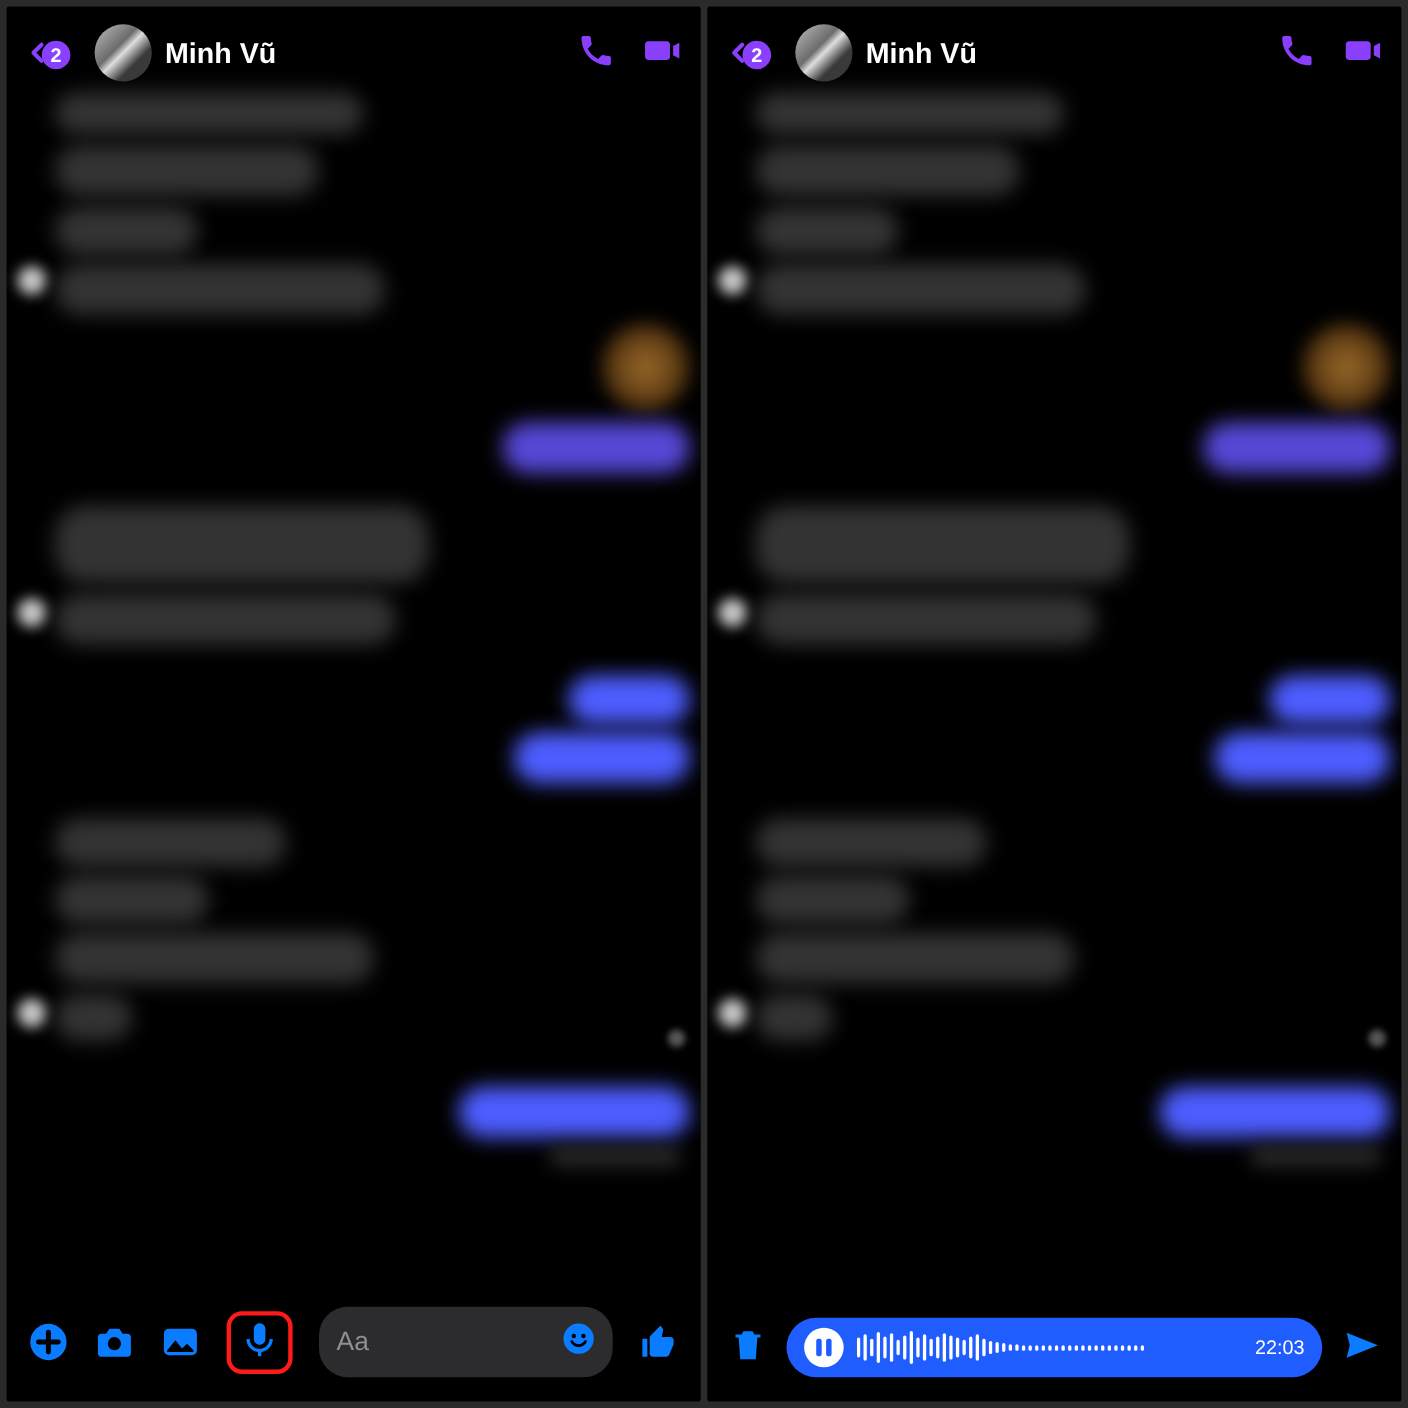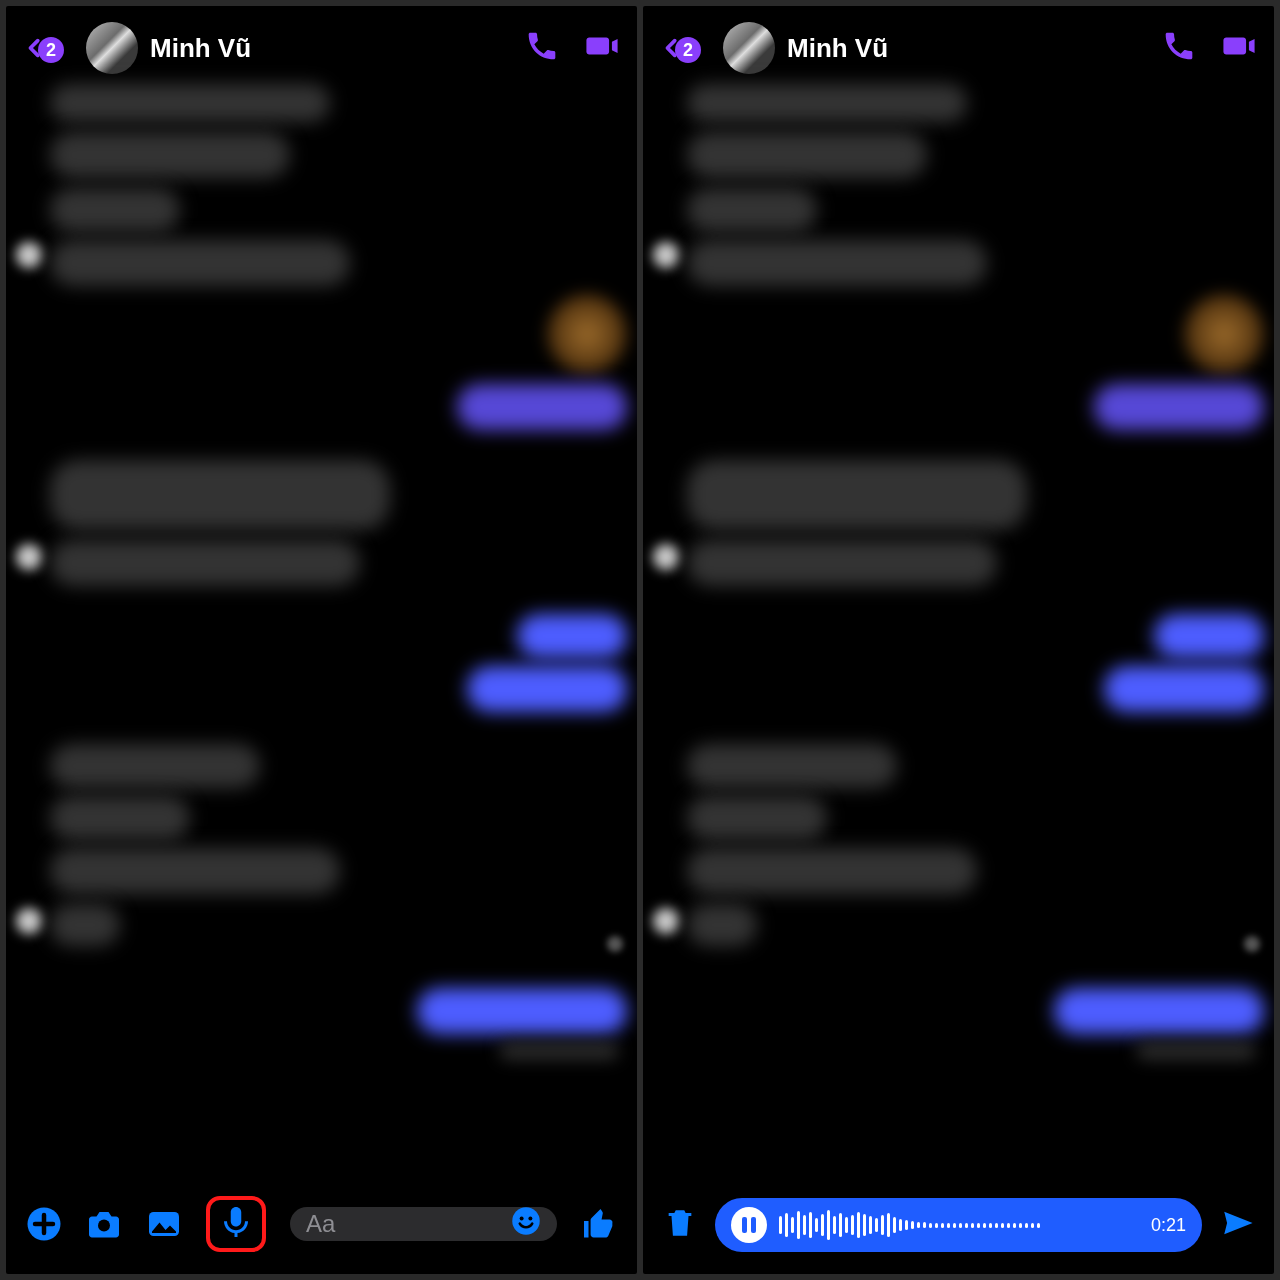--- a/index.html
+++ b/index.html
@@ -108,21 +108,21 @@
   .tb-btn { display:flex;align-items:center;justify-content:center; }
   .mic-wrap{
     border: 4px solid #ff1a1a;
     border-radius: 14px;
     padding: 4px 8px;
   }
   .compose {
     flex: 1;
     background: #2c2c2e;
     border-radius: 26px;
-    height: 34px;
+    height: 64px;
     display: flex;
     align-items: center;
     padding: 0 16px;
     color: #8e8e93;
     font-size: 24px;
     justify-content: space-between;
   }
   .compose .ph { color:#8e8e93; }
   .compose svg { width:30px;height:30px; }
 
@@ -358,21 +358,21 @@
           <span style="height: 5px;"></span>
           <span style="height: 5px;"></span>
           <span style="height: 5px;"></span>
           <span style="height: 5px;"></span>
           <span style="height: 5px;"></span>
           <span style="height: 5px;"></span>
           <span style="height: 5px;"></span>
           <span style="height: 5px;"></span>
           <span style="height: 5px;"></span>
         </div>
-      <div class="timer">0:21</div>
+      <div class="timer">22:03</div>
     </div>
     <div>
       <svg viewBox="0 0 24 24">
           <path fill="#0a7cff" d="M3 20l20-8L3 4l2 8-2 8zm4-7l10-1-10-1v2z"></path>
         </svg>
     </div>
   </div>
 </div>
 
 </body></html>

